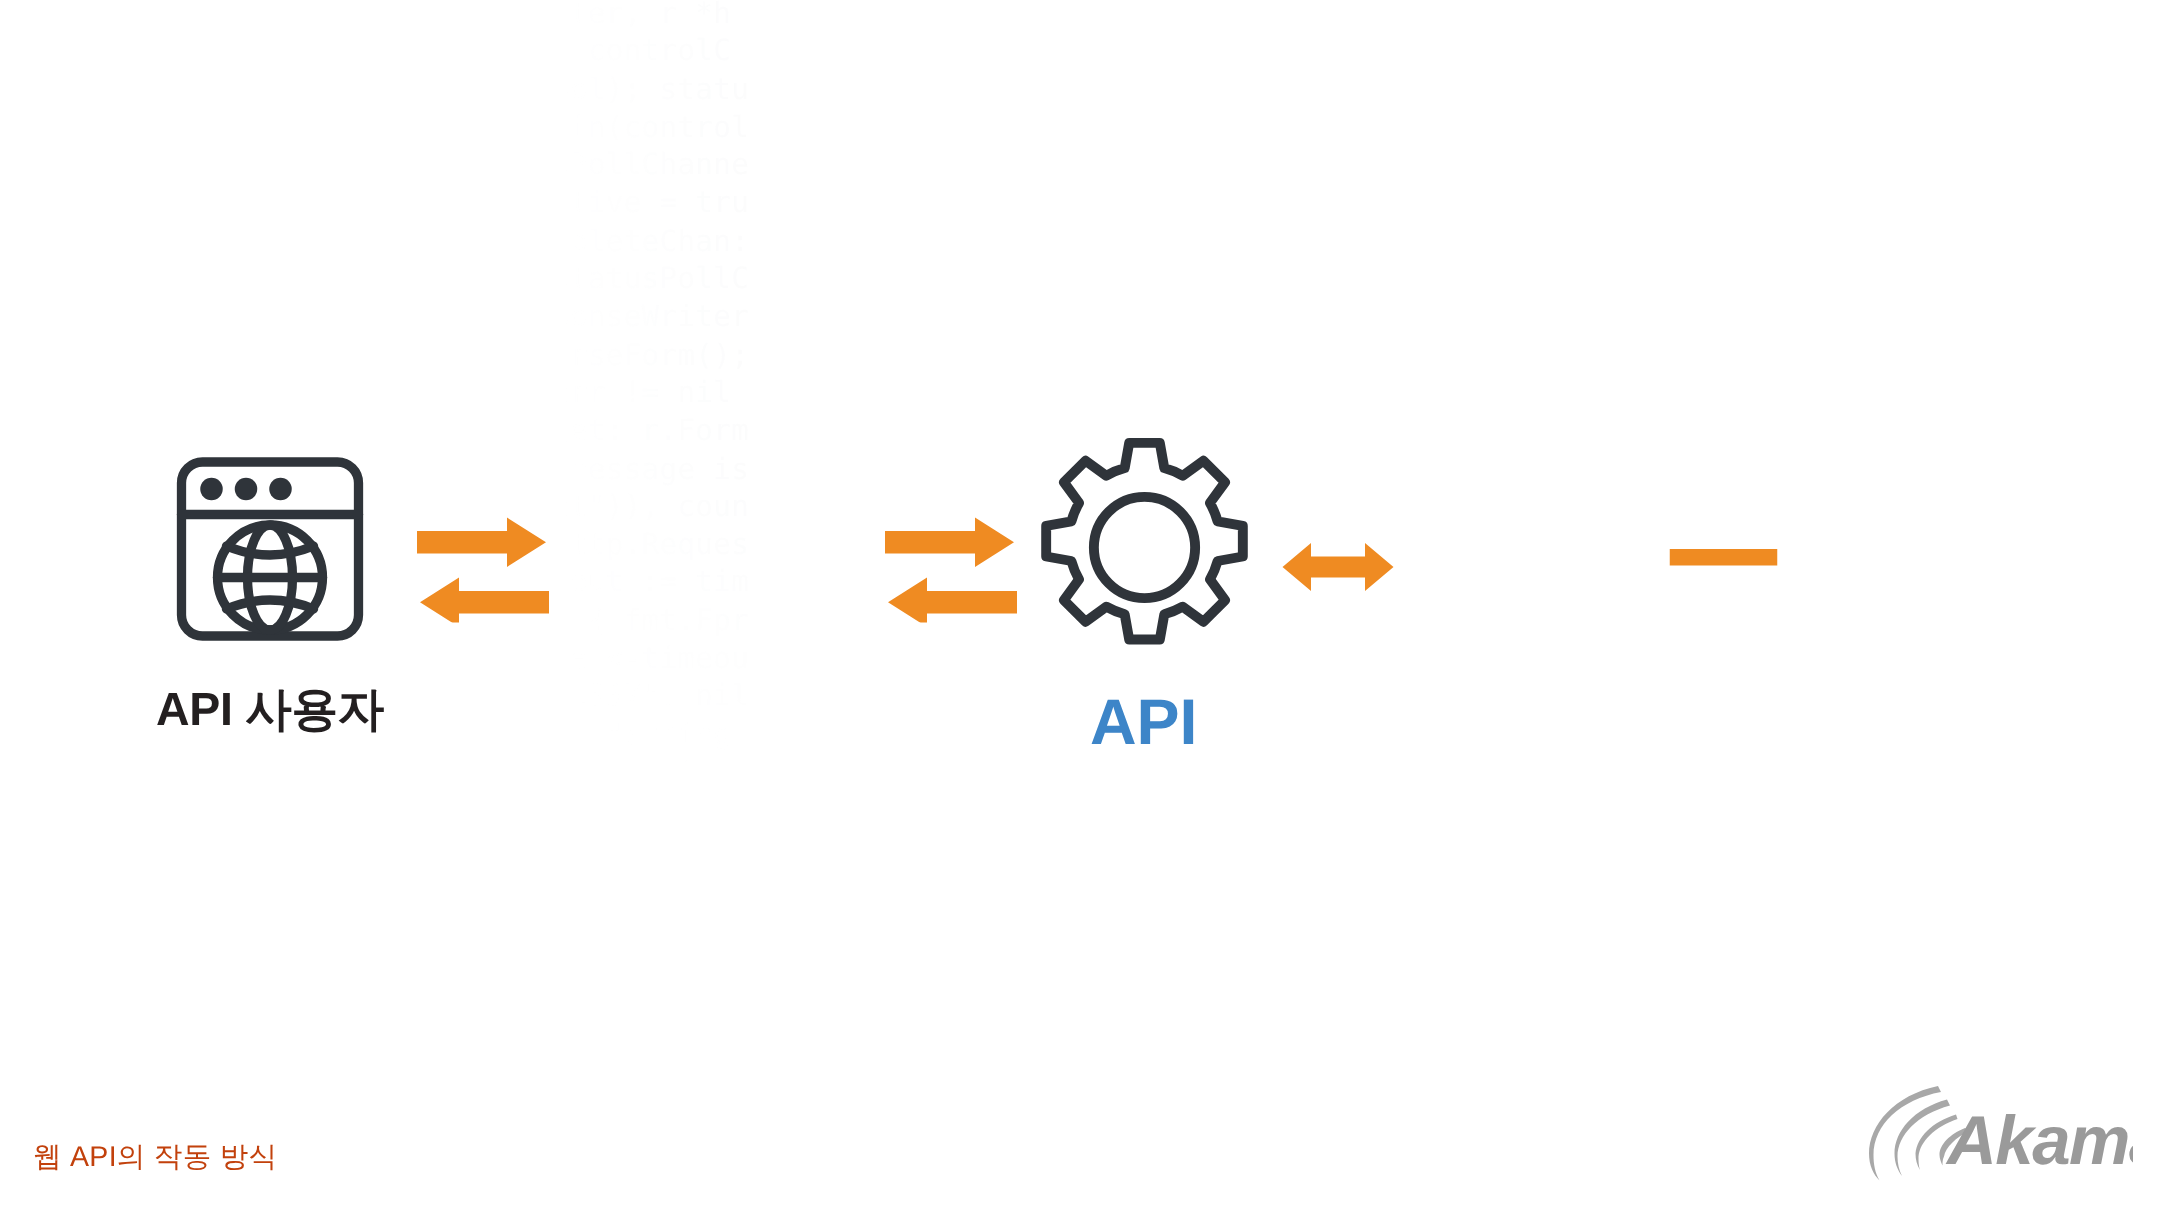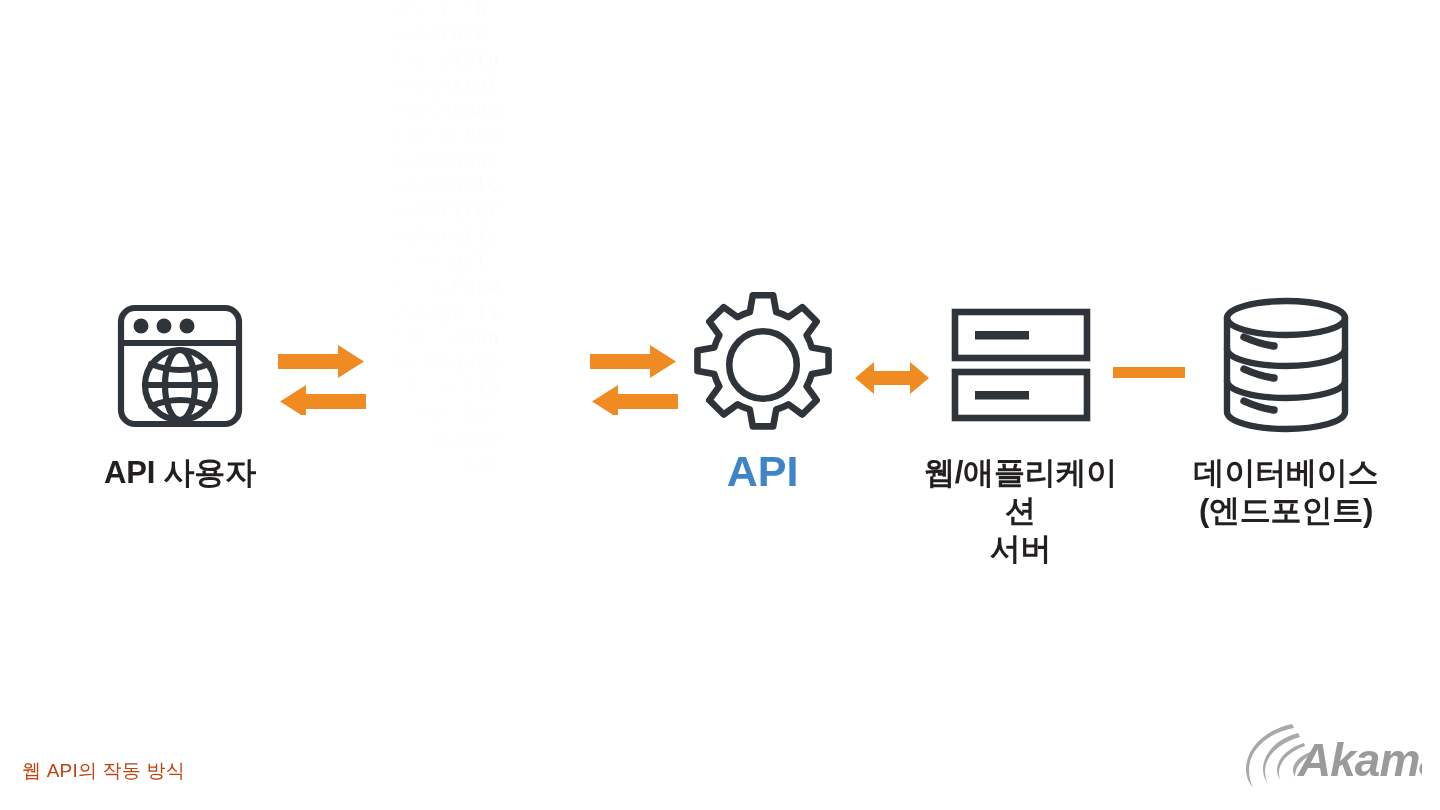--- a/index.html
+++ b/index.html
@@ -48,21 +48,21 @@
     color:#231f20;
     line-height:1.22;
     letter-spacing:-0.2px;
     margin-top:14px;
     white-space:pre-line;
   }
   .label.api{
     color:#3d85c8;
     font-size:43px;
     letter-spacing:0px;
-    margin-top:5px;
+    margin-top:16px;
   }
 
   
   #node-api-consumer{left:80px;top:0;width:200px;}
   #node-public-internet{left:370px;top:0;width:200px;}
   #node-api{left:660px;top:0;width:205px;}
   #node-app-server{left:918px;top:0;width:205px;}
   #node-database{left:1180px;top:0;width:212px;}
 
   
@@ -174,56 +174,21 @@
         <svg width="150" height="150" viewBox="0 0 100 100">
           <g fill="none" stroke="#2f343a" stroke-width="4.4" stroke-linejoin="round" stroke-linecap="round">
             <path d="M43.2 3.5 h13.6 l2.0 11.2 a36 36 0 0 1 8.2 3.4 l9.2 -6.7 l9.6 9.6 l-6.7 9.2 a36 36 0 0 1 3.4 8.2 l11.2 2.0 v13.6 l-11.2 2.0 a36 36 0 0 1 -3.4 8.2 l6.7 9.2 l-9.6 9.6 l-9.2 -6.7 a36 36 0 0 1 -8.2 3.4 l-2.0 11.2 h-13.6 l-2.0 -11.2 a36 36 0 0 1 -8.2 -3.4 l-9.2 6.7 l-9.6 -9.6 l6.7 -9.2 a36 36 0 0 1 -3.4 -8.2 l-11.2 -2.0 v-13.6 l11.2 -2.0 a36 36 0 0 1 3.4 -8.2 l-6.7 -9.2 l9.6 -9.6 l9.2 6.7 a36 36 0 0 1 8.2 -3.4 z"></path>
             <circle cx="50" cy="50" r="22.5"></circle>
           </g>
         </svg>
       </div>
       <div class="label api">API</div>
     </div>
 
-    <div class="node" id="node-app-server">
-      <div class="art">
-        <svg width="140" height="122" viewBox="0 0 140 122">
-          <g fill="none" stroke="#2f343a" stroke-width="6.6">
-            <rect x="4" y="8" width="132" height="46"></rect>
-            <rect x="4" y="68" width="132" height="46"></rect>
-          </g>
-          <g fill="#2f343a">
-            <rect x="24" y="27" width="54" height="8.5"></rect>
-            <rect x="24" y="87" width="54" height="8.5"></rect>
-          </g>
-        </svg>
-      </div>
-      <div class="label">웹/애플리케이션
-서버</div>
-    </div>
-
-    <div class="node" id="node-database">
-      <div class="art">
-        <svg width="150" height="142" viewBox="0 0 150 142">
-          <g fill="none" stroke="#2f343a" stroke-width="6.4" stroke-linejoin="round" stroke-linecap="round">
-            <path d="M16 24 v94 a59 17 0 0 0 118 0 v-94"></path>
-            <ellipse cx="75" cy="24" rx="59" ry="17"></ellipse>
-            <path d="M16 55 a59 17 0 0 0 118 0"></path>
-            <path d="M16 87 a59 17 0 0 0 118 0"></path>
-          </g>
-          <g fill="none" stroke="#2f343a" stroke-width="7.4" stroke-linecap="round">
-            <path d="M33 43 q15 7 30 9"></path>
-            <path d="M33 75 q15 7 30 9"></path>
-            <path d="M33 107 q15 7 30 9"></path>
-          </g>
-        </svg>
-      </div>
-      <div class="label">데이터베이스
-(엔드포인트)</div>
-    </div>
+
 
   </div>
 
   <div class="caption">웹 API의 작동 방식</div>
 
   <div class="logo">
     <svg width="180" height="74" viewBox="0 0 180 74">
       <g fill="#a8a8a8">
         <path d="M50 4 C21 10 4 30 4 49 c0 8 3 14 7 18 C8 62 7 56 7 50 C7 30 25 13 52 8 z"></path>
         <path d="M56 13 C34 19 21 34 21 49 c0 6 2 11 5 15 -2 -4 -3 -8 -3 -13 0 -14 13 -28 35 -34 z"></path>

